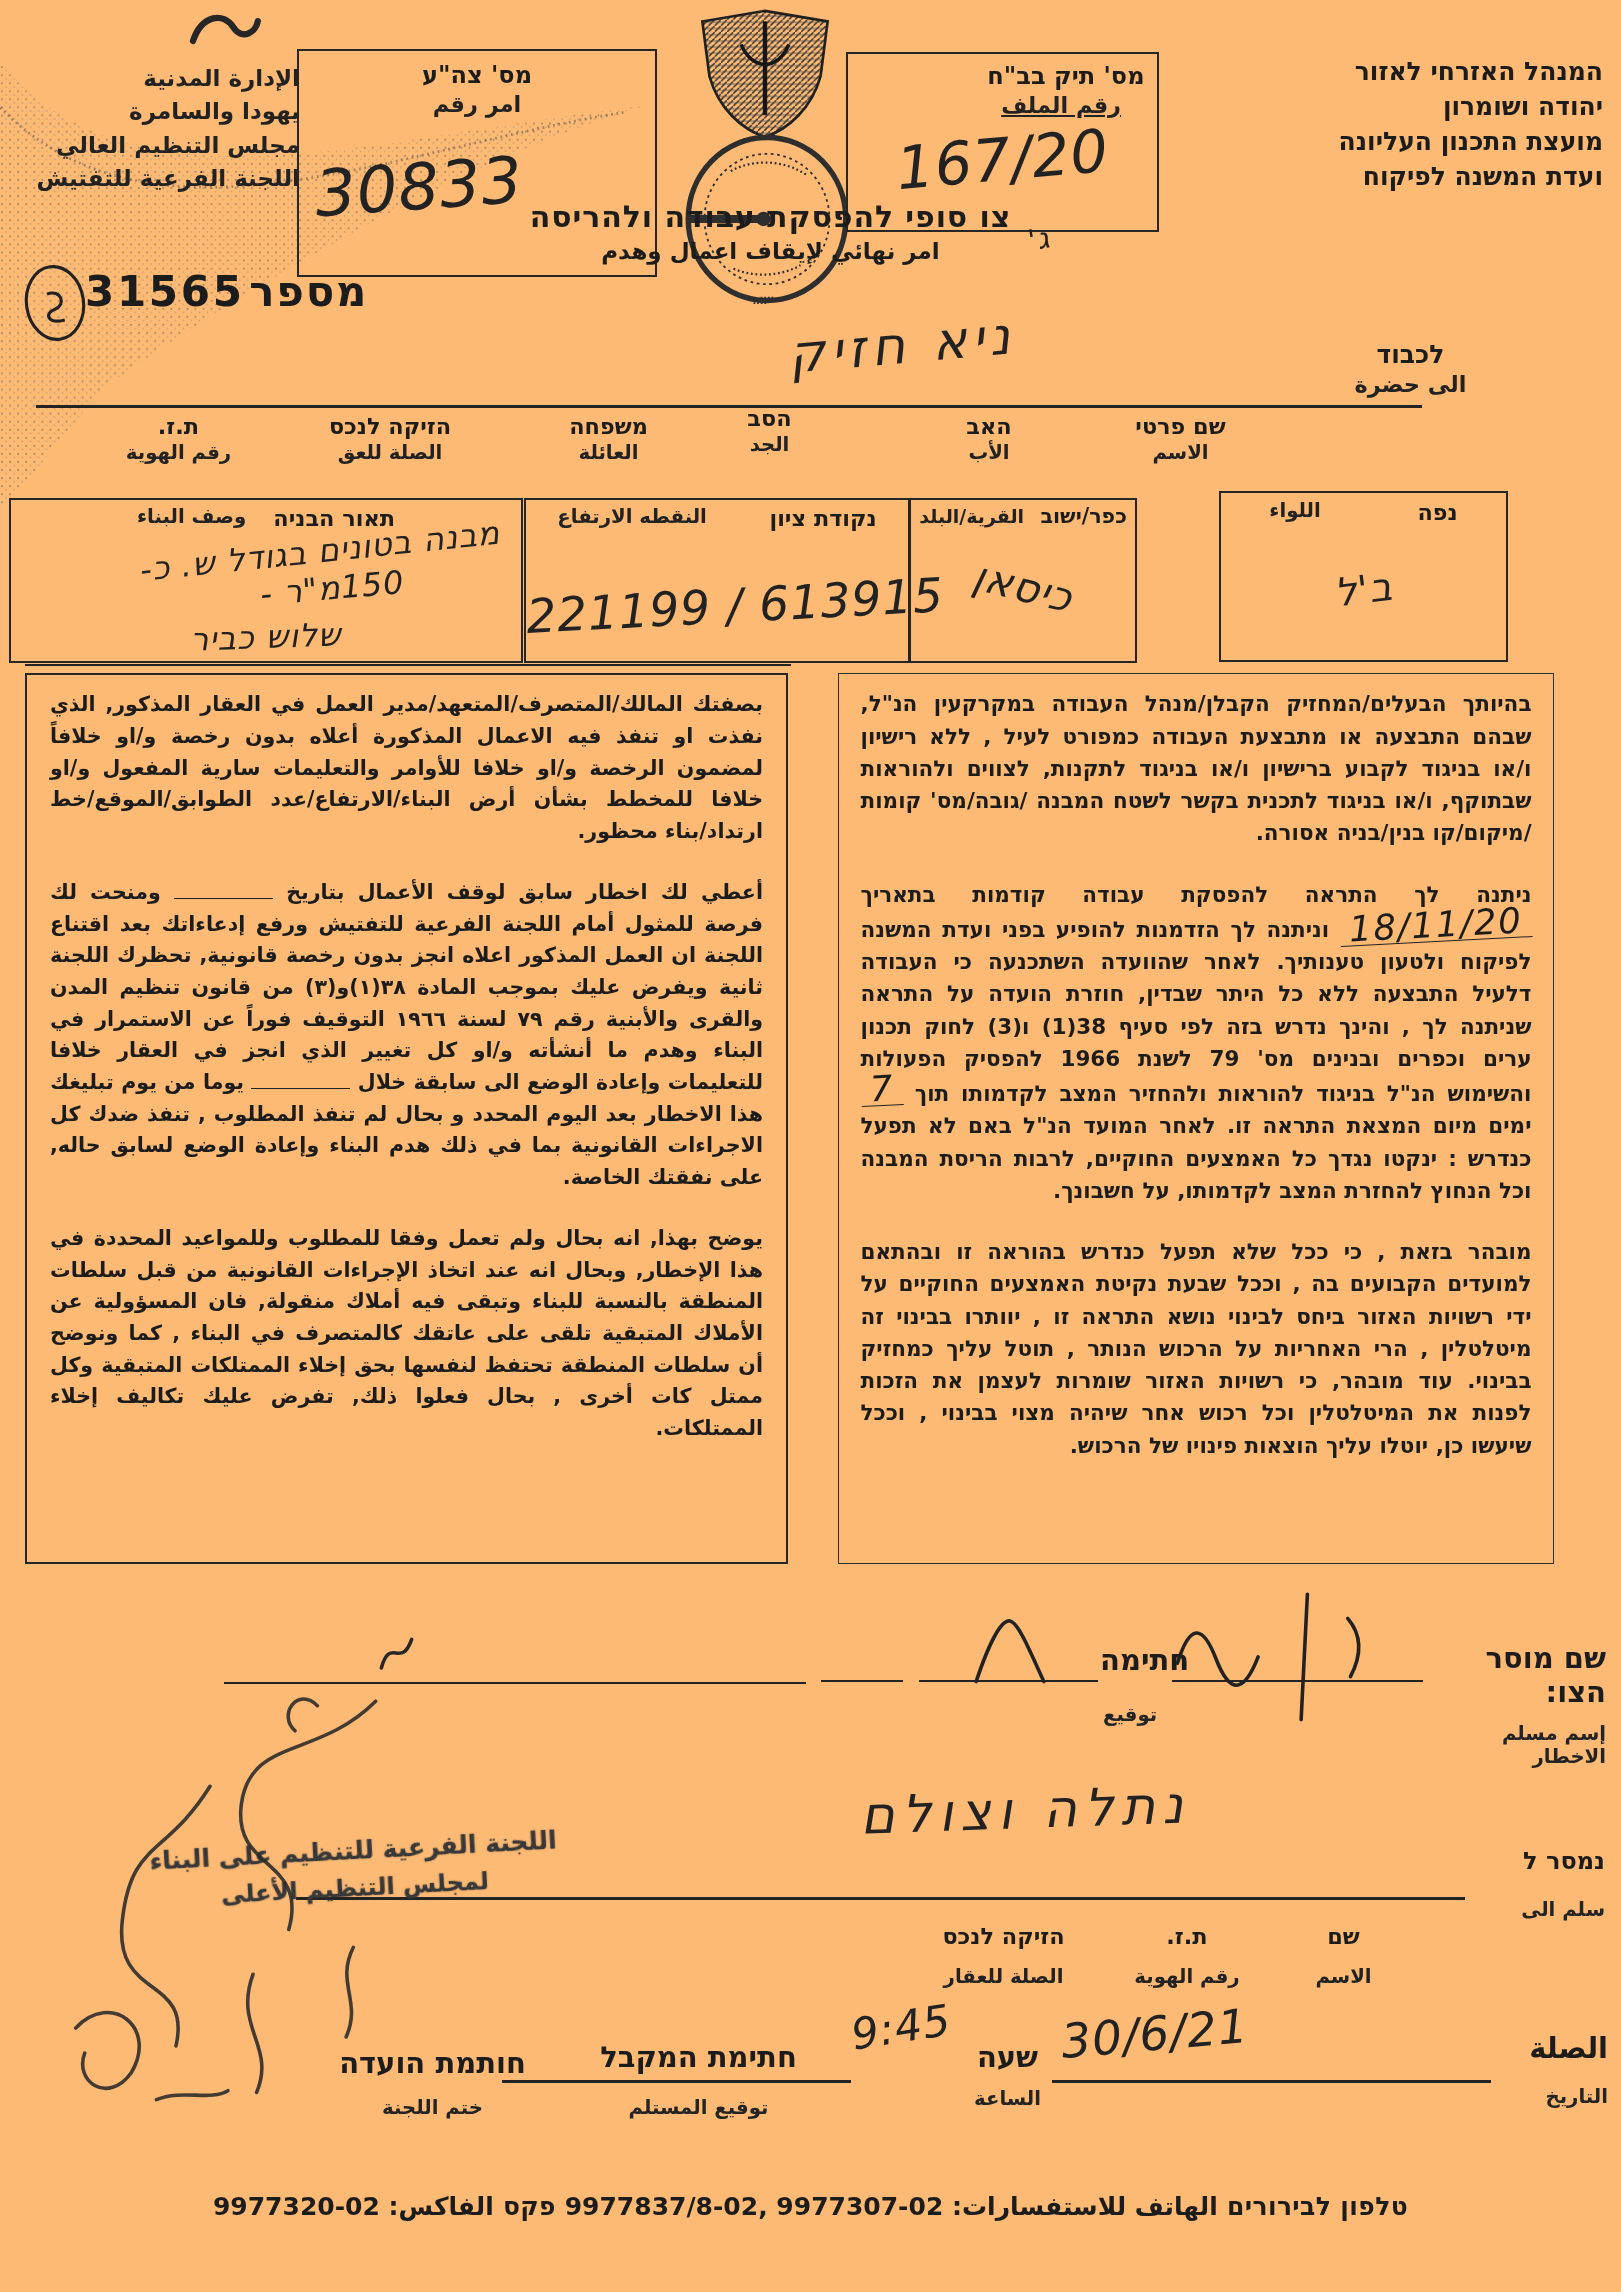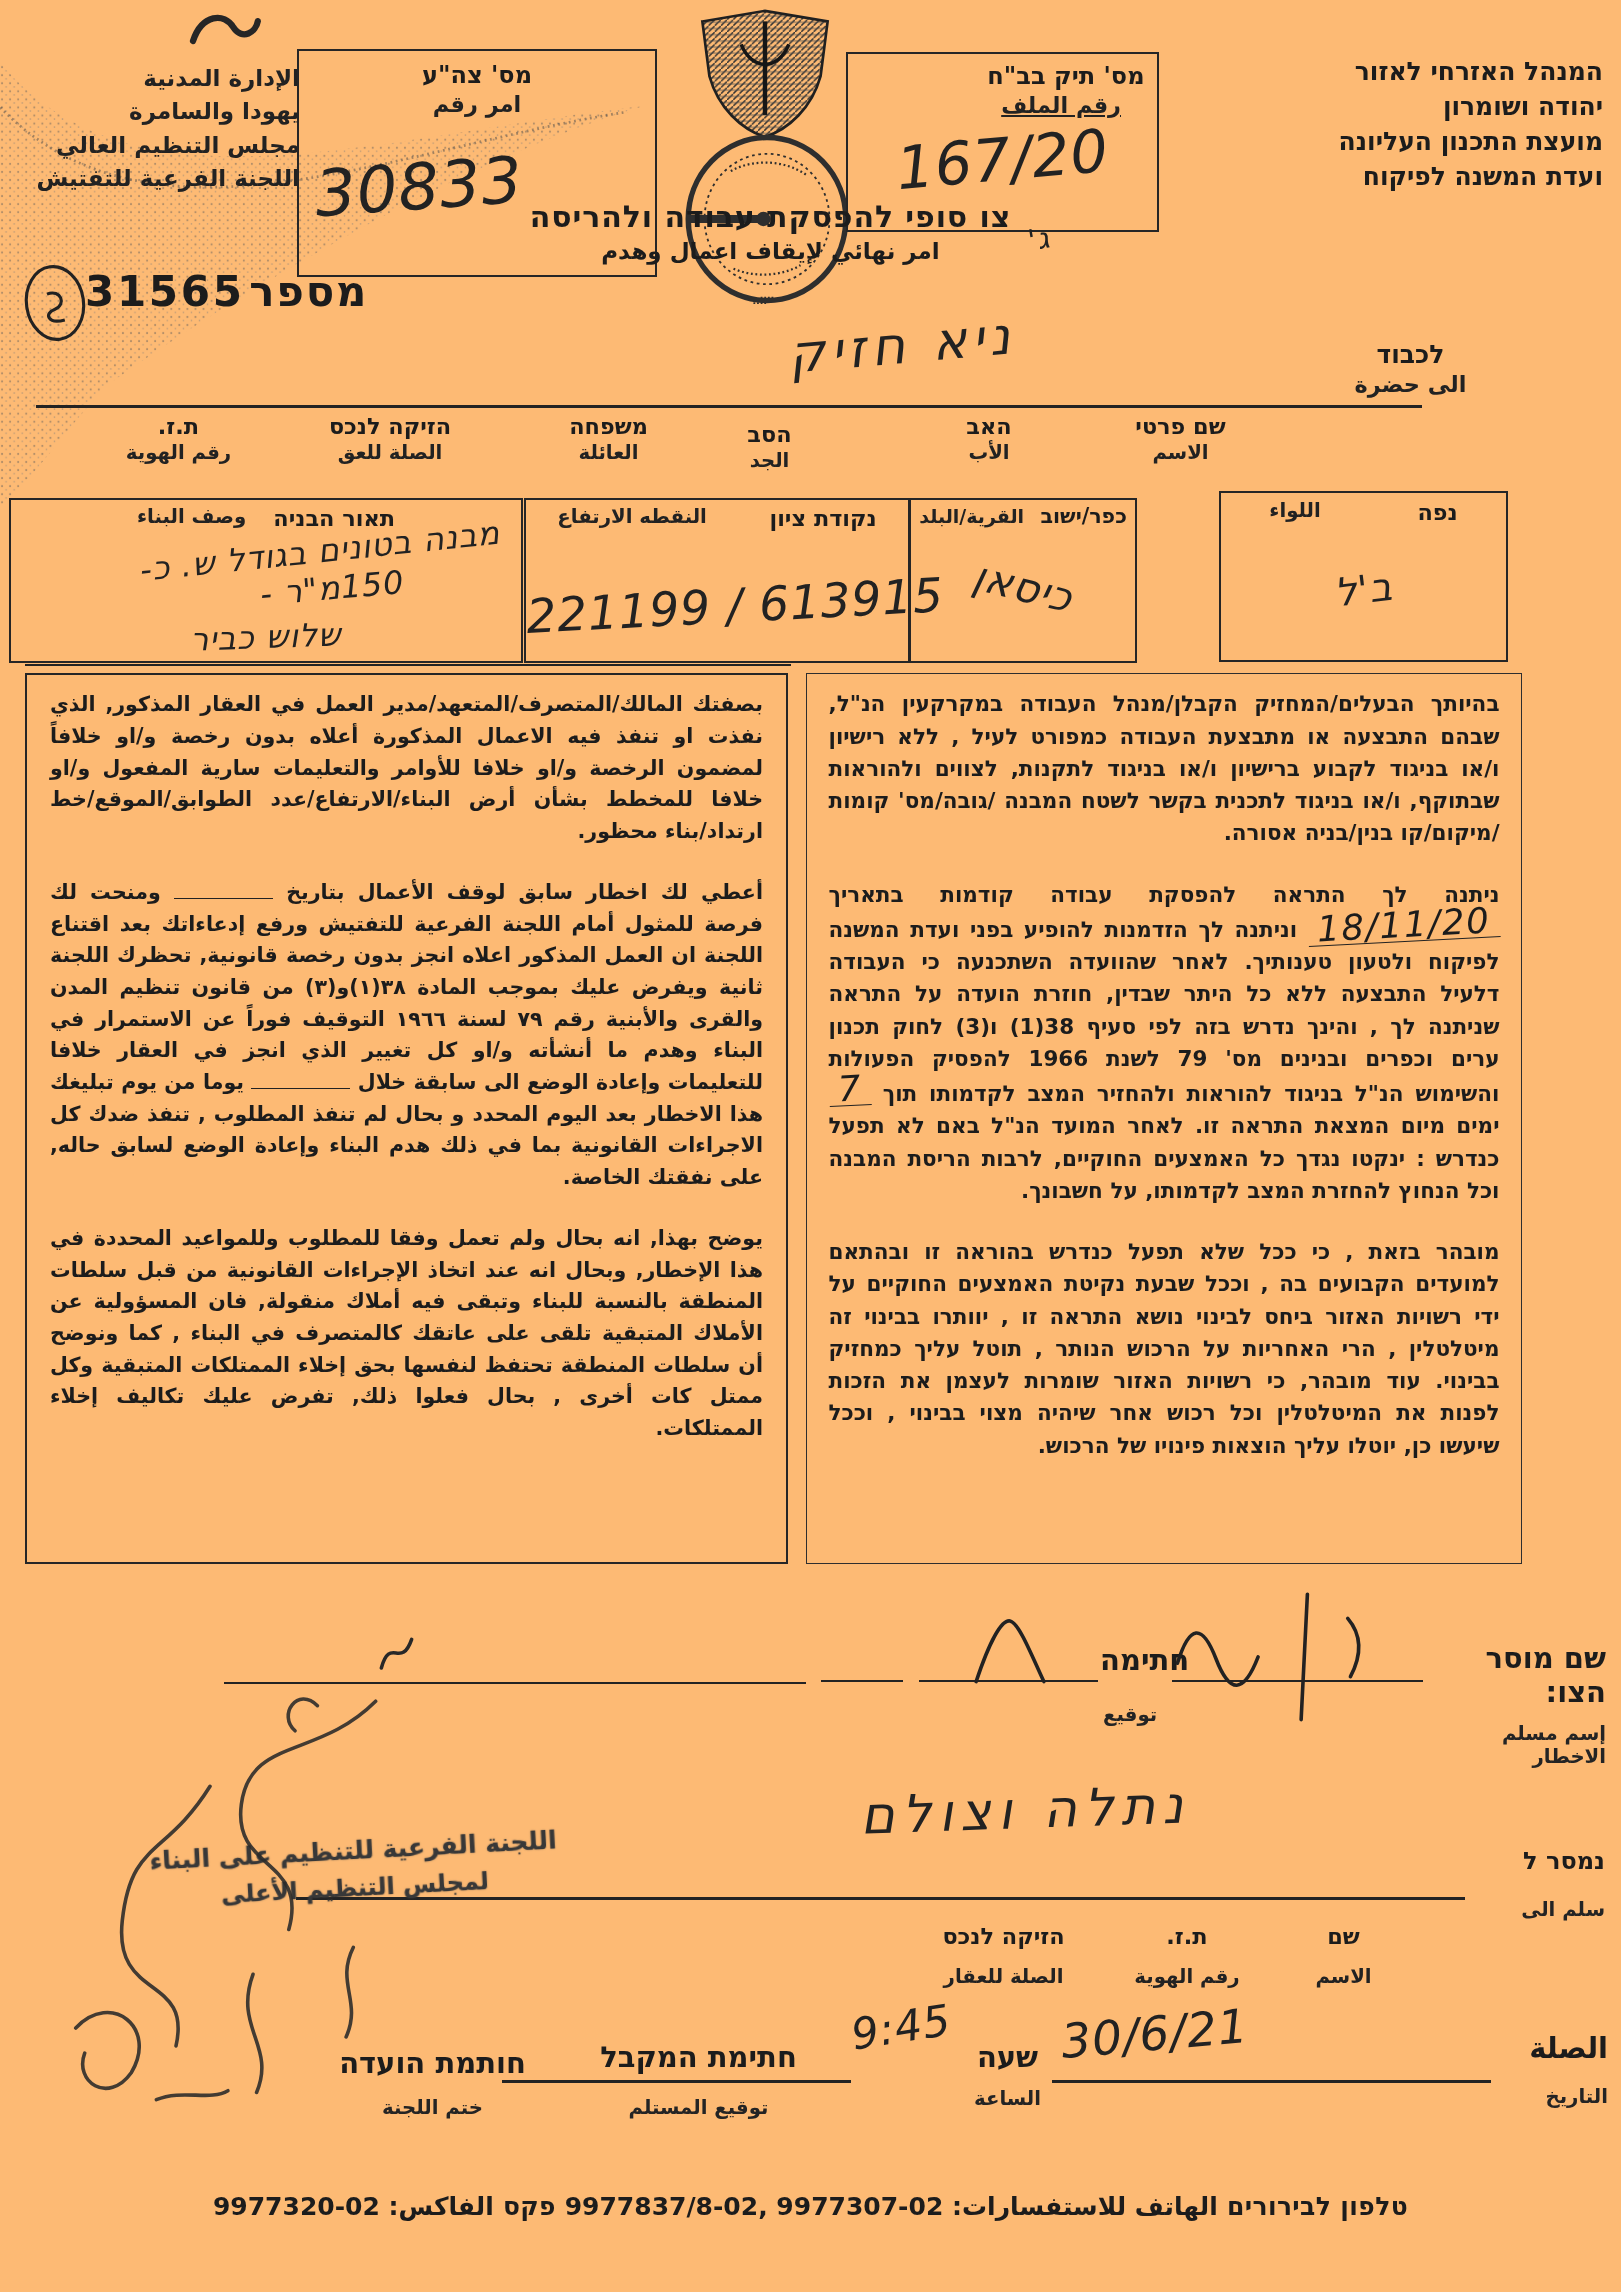--- a/index.html
+++ b/index.html
@@ -14,21 +14,21 @@
   .rgt{text-align:right;}
   .lbl-he{font-weight:bold;font-size:22.4px;line-height:1.25;}
   .lbl-ar{font-weight:bold;font-size:19.7px;line-height:1.3;color:#222;}
   .box{border:2.7px solid #262626;}
   .thinbox{border:1.8px solid #2e2e2e;}
   .hline{background:#232323;height:2.7px;}
   .hw{
     font-family:"DejaVu Sans",sans-serif;font-style:italic;font-weight:400;
     color:#222;letter-spacing:0.9px;white-space:nowrap;
   }
-  .col-he{font-size:21.5px;line-height:1.5;font-weight:bold;text-align:justify;}
+  .col-he{font-size:21.5px;line-height:1.5;font-weight:bold;text-align:justify;margin-left:32px;}
   .col-ar{font-size:20.6px;line-height:1.54;font-weight:bold;text-align:justify;}
   .col-he p,.col-ar p{margin:0 0 29px 0;}
   .hw-inline{
     display:inline-block;font-style:italic;font-weight:400;font-size:1.65em;
     line-height:.8;padding:0 9px 1.8px 9px;border-bottom:1.8px solid #222;
     transform:rotate(-3deg);letter-spacing:1.8px;
   }
   .blank{display:inline-block;width:99px;height:.85em;border-bottom:1.8px solid #222;}
   .header-block div{margin-bottom:3.6px;}
   .stamp-line{font-weight:bold;color:#383838;text-shadow:0 0 1.8px rgba(60,60,60,.55);}
@@ -137,21 +137,21 @@
   <div class="abs hline" style="left:36px;top:405px;width:1386px;"></div>
 
   <div class="abs ctr" style="left:1102px;top:412px;width:157px;">
     <div class="lbl-he">שם פרטי</div>
     <div class="lbl-ar">الاسم</div>
   </div>
   <div class="abs ctr" style="left:931px;top:412px;width:116px;">
     <div class="lbl-he">האב</div>
     <div class="lbl-ar">الأب</div>
   </div>
-  <div class="abs ctr" style="left:716px;top:420px;width:107px;">
+  <div class="abs ctr" style="left:716px;top:404px;width:107px;">
     <div class="lbl-he">הסב</div>
     <div class="lbl-ar">الجد</div>
   </div>
   <div class="abs ctr" style="left:537px;top:412px;width:143px;">
     <div class="lbl-he">משפחה</div>
     <div class="lbl-ar">العائلة</div>
   </div>
   <div class="abs ctr" style="left:296px;top:412px;width:188px;">
     <div class="lbl-he">הזיקה לנכס</div>
     <div class="lbl-ar">الصلة للعق</div>

